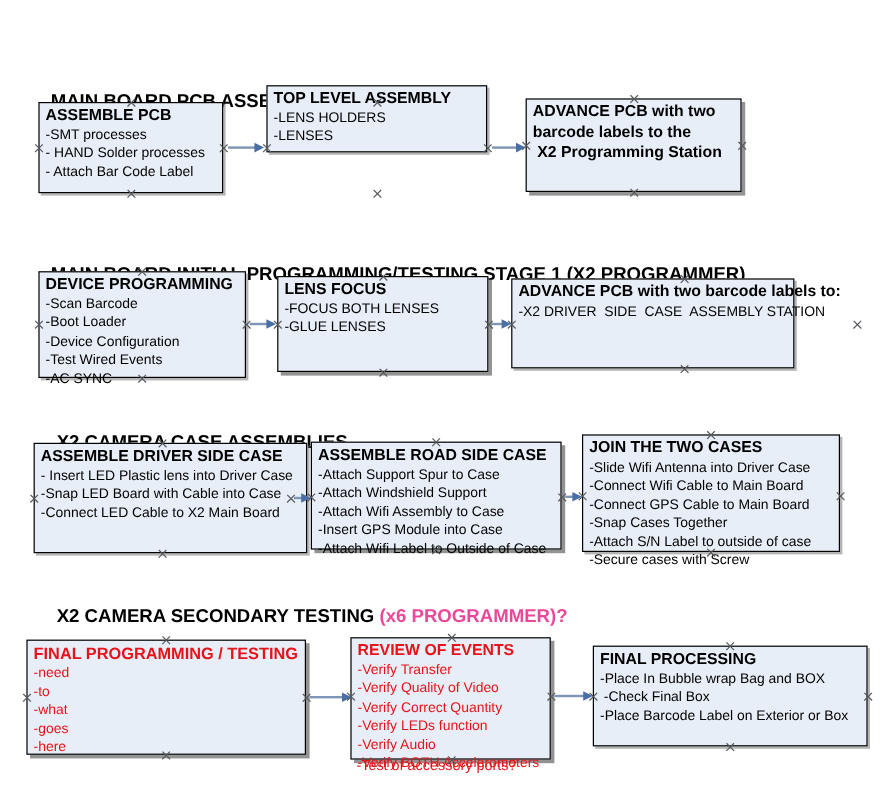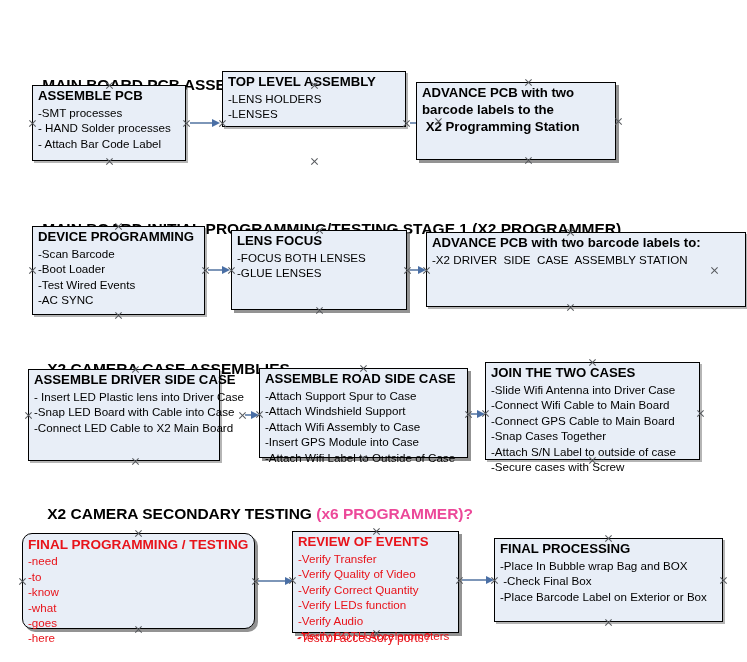--- a/index.html
+++ b/index.html
@@ -165,41 +165,42 @@
       <div class="box-line">-LENSES</div>
     </div>
   </div>
   <div class="handle" style="left:314px; top:85px;"></div>
   <div class="handle" style="left:314px; top:161px;"></div>
   <div class="handle" style="left:222px; top:123px;"></div>
   <div class="handle" style="left:406px; top:123px;"></div>
 
   <div class="arrow" style="left:410px; top:122px; width:26px;"></div>
 
-  <div class="box shadow-strong" style="left:416px; top:82px; width:200px; height:78px;">
+  <div class="box shadow-strong" style="left:438px; top:82px; width:180px; height:78px;">
     <div class="box-inner">
       <div class="box-title">ADVANCE PCB with two</div>
       <div class="box-title">barcode labels to the</div>
       <div class="box-title"> X2 Programming Station</div>
     </div>
   </div>
   <div class="handle" style="left:528px; top:82px;"></div>
   <div class="handle" style="left:528px; top:160px;"></div>
   <div class="handle" style="left:438px; top:121px;"></div>
   <div class="handle" style="left:618px; top:121px;"></div>
 
   <div class="section-head" style="left:25px; top:202px;">
     <span>MAIN BOARD INITIAL PROGRAMMING/TESTING STAGE 1 (X2 PROGRAMMER)</span>
   </div>
 
   <div class="box" style="left:32px; top:226px; width:173px; height:89px;">
     <div class="box-inner">
       <div class="box-title">DEVICE PROGRAMMING</div>
       <div class="box-line">-Scan Barcode</div>
       <div class="box-line">-Boot Loader</div>
+      <div class="box-line">-Device Configuration</div>
       <div class="box-line">-Test Wired Events</div>
       <div class="box-line">-AC SYNC</div>
     </div>
   </div>
   <div class="handle" style="left:118px; top:226px;"></div>
   <div class="handle" style="left:118px; top:315px;"></div>
   <div class="handle" style="left:32px;  top:270px;"></div>
   <div class="handle" style="left:205px; top:270px;"></div>
 
   <div class="arrow" style="left:208px; top:269px; width:20px;"></div>
@@ -211,36 +212,36 @@
       <div class="box-line">-GLUE LENSES</div>
     </div>
   </div>
   <div class="handle" style="left:319px; top:230px;"></div>
   <div class="handle" style="left:319px; top:310px;"></div>
   <div class="handle" style="left:231px; top:270px;"></div>
   <div class="handle" style="left:407px; top:270px;"></div>
 
   <div class="arrow" style="left:410px; top:269px; width:14px;"></div>
 
-  <div class="box" style="left:426px; top:232px; width:320px; height:75px;">
+  <div class="box" style="left:426px; top:232px; width:236px; height:75px;">
     <div class="box-inner">
       <div class="box-title">ADVANCE PCB with two barcode labels to:</div>
       <div class="box-line">-X2 DRIVER  SIDE  CASE  ASSEMBLY STATION</div>
     </div>
   </div>
   <div class="handle" style="left:570px; top:232px;"></div>
   <div class="handle" style="left:570px; top:307px;"></div>
   <div class="handle" style="left:426px; top:270px;"></div>
   <div class="handle" style="left:714px; top:270px;"></div>
 
   <div class="section-head" style="left:30px; top:342px;">
     <span>X2 CAMERA CASE ASSEMBLIES</span>
   </div>
 
-  <div class="box" style="left:28px; top:369px; width:192px; height:92px;">
+  <div class="box" style="left:28px; top:369px; width:228px; height:92px;">
     <div class="box-inner">
       <div class="box-title">ASSEMBLE DRIVER SIDE CASE</div>
       <div class="box-line">- Insert LED Plastic lens into Driver Case</div>
       <div class="box-line">-Snap LED Board with Cable into Case</div>
       <div class="box-line">-Connect LED Cable to X2 Main Board</div>
     </div>
   </div>
   <div class="handle" style="left:135px; top:369px;"></div>
   <div class="handle" style="left:135px; top:461px;"></div>
   <div class="handle" style="left:28px;  top:415px;"></div>
@@ -278,26 +279,25 @@
   </div>
   <div class="handle" style="left:592px; top:362px;"></div>
   <div class="handle" style="left:592px; top:460px;"></div>
   <div class="handle" style="left:485px; top:413px;"></div>
   <div class="handle" style="left:700px; top:413px;"></div>
 
   <div class="section-head" style="left:30px; top:487px;">
     <span>X2 CAMERA SECONDARY TESTING </span><span class="accent">(x6 PROGRAMMER)?</span>
   </div>
 
-  <div class="box shadow-strong" style="left:22px; top:533px; width:233px; height:96px;border-radius:10px;">
+  <div class="box shadow-strong" style="left:22px; top:533px; width:233px; height:96px;">
     <div class="box-inner">
       <div class="box-title red big">FINAL PROGRAMMING / TESTING</div>
       <div class="box-line red">-need</div>
       <div class="box-line red">-to</div>
-      <div class="box-line red">-know</div>
       <div class="box-line red">-what</div>
       <div class="box-line red">-goes</div>
       <div class="box-line red">-here</div>
     </div>
   </div>
   <div class="handle" style="left:138px; top:533px;"></div>
   <div class="handle" style="left:138px; top:629px;"></div>
   <div class="handle" style="left:22px;  top:581px;"></div>
   <div class="handle" style="left:255px; top:581px;"></div>
 

